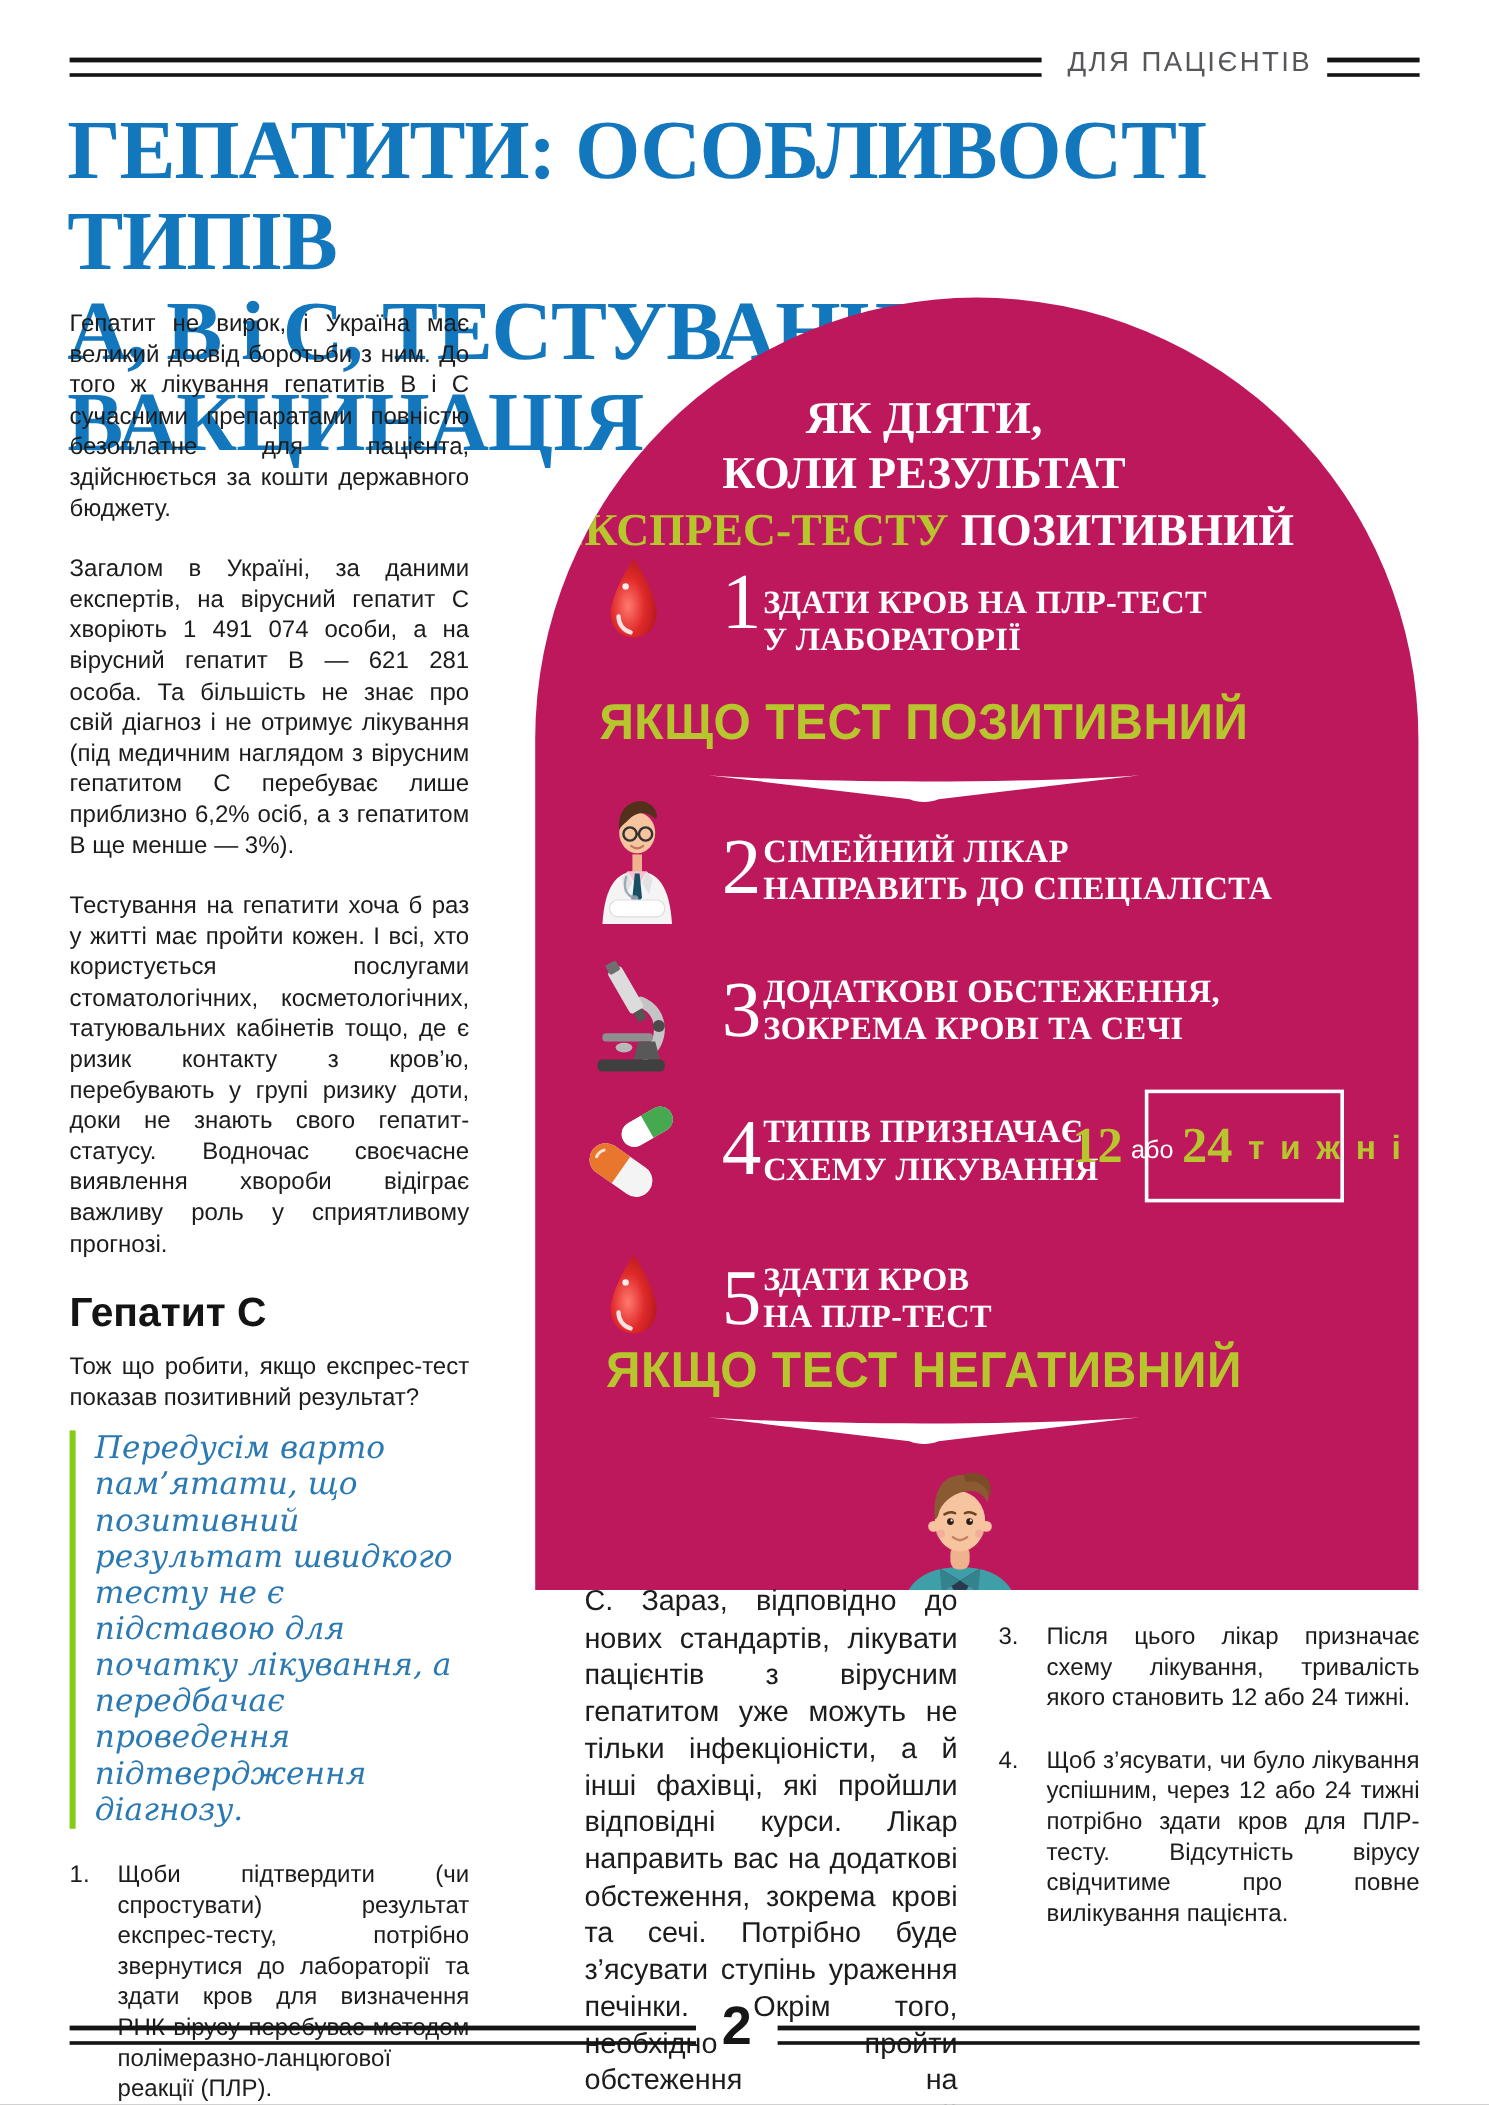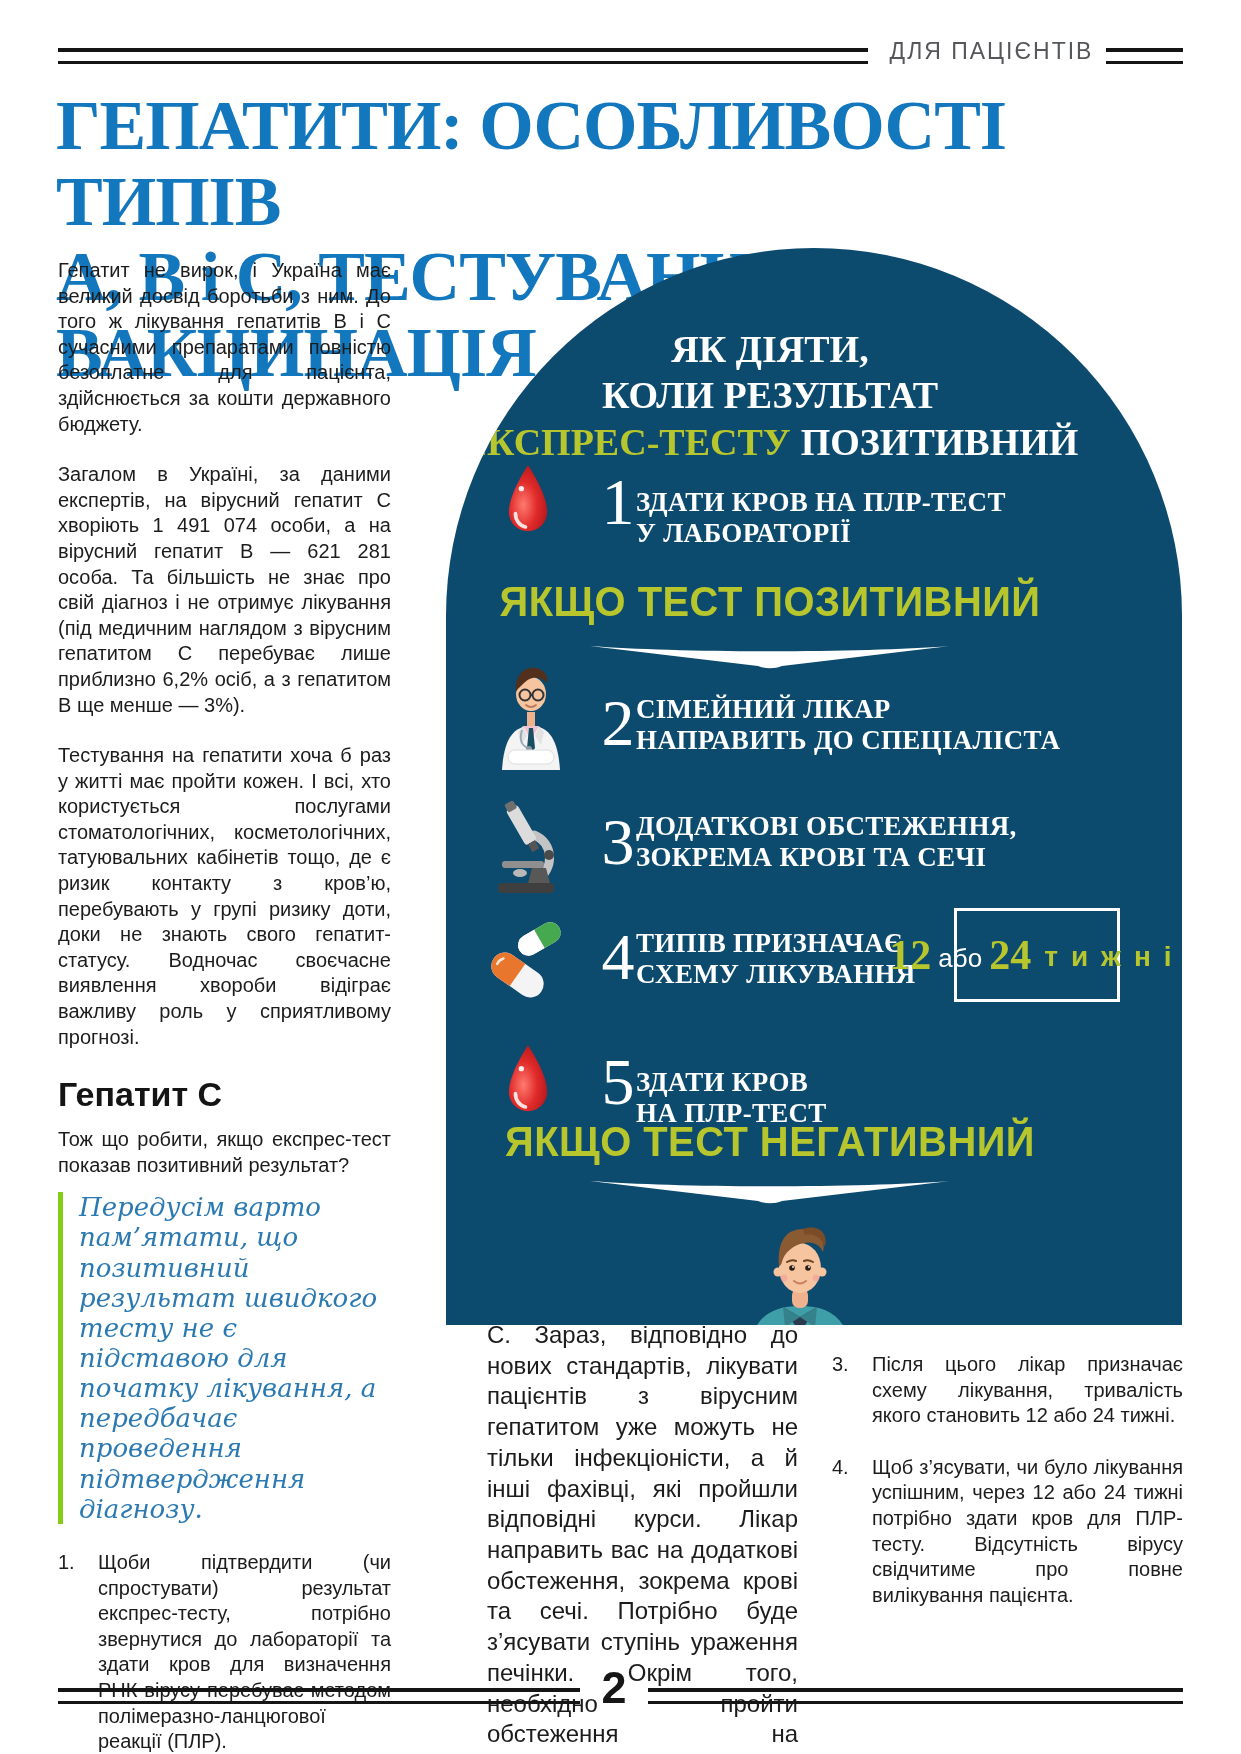--- a/index.html
+++ b/index.html
@@ -32,21 +32,21 @@
   
   .mid-col{position:absolute;left:487px;top:1320px;width:311px;
         font-size:24px;line-height:1.28;text-align:justify;}
   .right-col{position:absolute;left:832px;top:1352px;width:351px;}
   .right-col .list-item{position:relative;padding-left:40px;margin-bottom:26px;
         font-size:20px;line-height:1.28;text-align:justify;}
   .right-col .marker{position:absolute;left:0;top:0;}
 
   
   .dome{position:absolute;left:446px;top:248px;width:736px;height:1077px;
-        background:#0c4a6e;border-radius:370px 370px 0 0;overflow:hidden;}
+        background:#be185d;border-radius:370px 370px 0 0;overflow:hidden;}
   .centered{position:absolute;left:-6px;width:660px;text-align:center;}
   .dome-heading{top:78px;font-family:"Liberation Serif",serif;font-weight:bold;
         font-size:38px;line-height:1.22;color:#ffffff;}
   .accent{color:#b8c62e;}
   .dome-heading .rest{margin-left:10px;}
   .banner{font-weight:bold;font-size:42px;letter-spacing:0.5px;color:#b8c62e;transform:scaleX(0.95);}
   .banner-1{top:330px;}
   .banner-2{top:870px;}
   .chevron-wrap{height:24px;}
   .chevron-1{top:397px;}
@@ -60,28 +60,28 @@
   .icon-caps{left:42px;}
   .step-num{position:absolute;left:142px;top:14px;width:60px;text-align:center;
         font-family:"Liberation Serif",serif;font-weight:400;font-size:66px;line-height:1;color:#ffffff;}
   .step-lines{position:absolute;left:190px;top:24px;
         font-family:"Liberation Serif",serif;font-weight:bold;font-size:27px;line-height:1.15;
         letter-spacing:0.3px;color:#ffffff;}
   .s1{top:207px;} .s1 .step-lines{top:32px;}
   .s2{top:412px;} .s2 .step-lines{top:34px;} .s2 .step-num{top:30px;}
   .s3{top:547px;} .s3 .step-lines{top:16px;}
   .s4{top:662px;} .s4 .step-lines{top:18px;}
-  .s5{top:787px;} .s5 .step-lines{top:32px;}
+  .s5{top:787px;} .s5 .step-lines{top:16px;}
 
   .duration-box{position:absolute;left:508px;top:660px;width:166px;height:94px;
         border:3px solid #ffffff;box-sizing:border-box;display:flex;flex-direction:row;
         align-items:center;justify-content:center;}
   .duration-top{display:flex;align-items:center;line-height:1;}
   .duration-val{font-family:"Liberation Serif",serif;font-weight:bold;font-size:42px;color:#b8c62e;}
-  .duration-conj{font-size:26px;color:#ffffff;margin:6px 7px 0 7px;}
+  .duration-conj{font-size:21px;color:#ffffff;margin:6px 7px 0 7px;}
   .duration-unit{margin-top:4px;font-weight:bold;font-size:28px;color:#b8c62e;
         letter-spacing:13px;padding-left:13px;line-height:1;text-align:center;}
 
   .patient{position:absolute;left:279px;top:972px;}
 
   
   .rule-bottom-left{position:absolute;left:58px;top:1688px;width:522px;}
   .rule-bottom-right{position:absolute;left:648px;top:1688px;width:535px;}
   .page-number{position:absolute;left:568px;top:1662px;width:92px;text-align:center;
         font-size:45px;font-weight:bold;color:#161616;}

